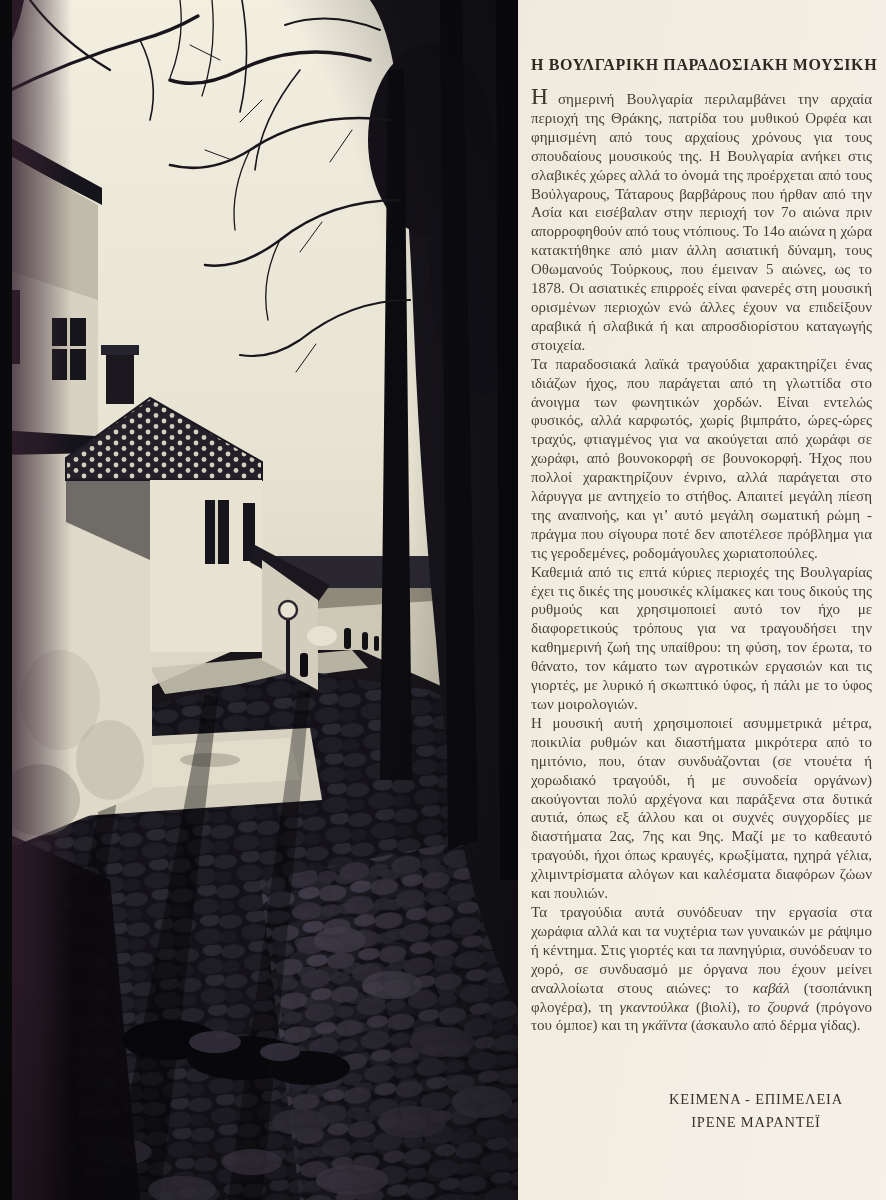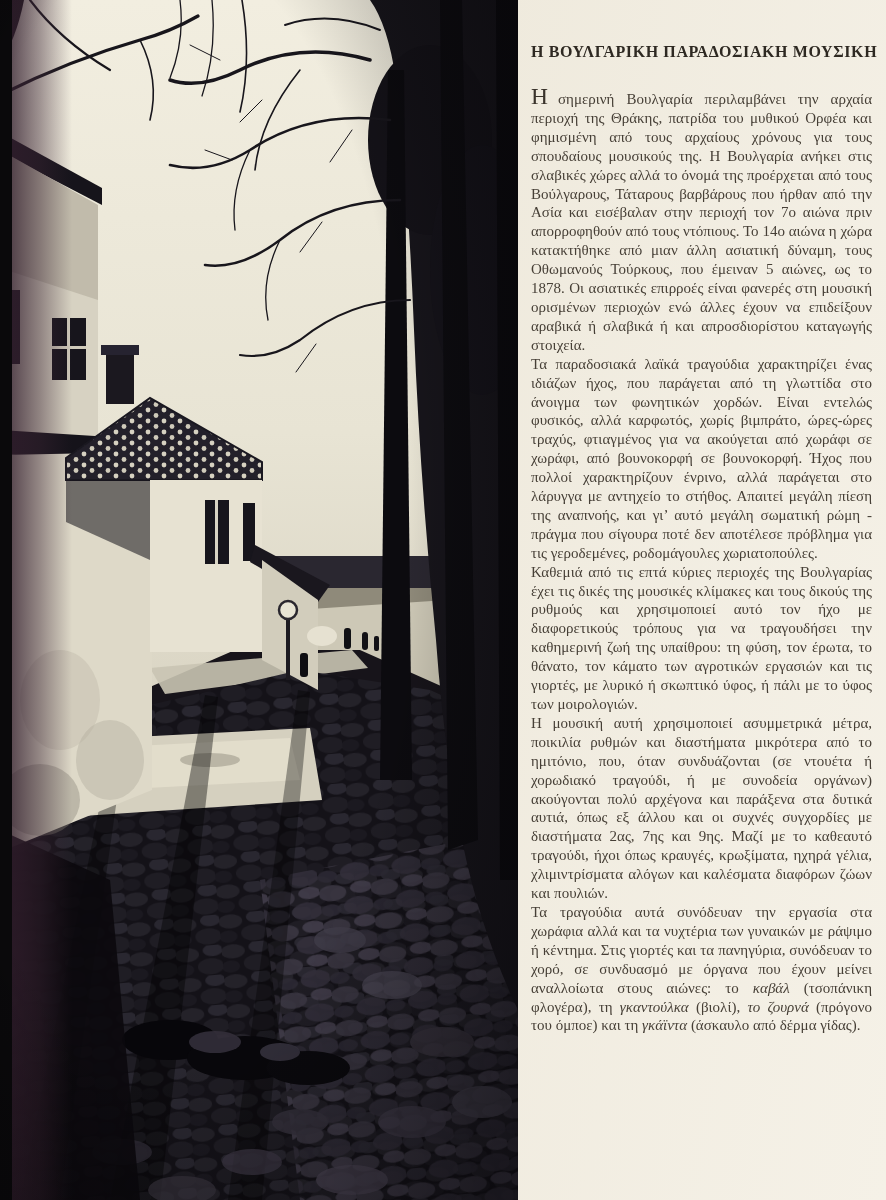--- a/index.html
+++ b/index.html
@@ -10,21 +10,21 @@
   }
   .page-bg{
     position:absolute;inset:0;
     background:linear-gradient(100deg,#e7e1d2 0%,#efeadd 45%,#f5f1e7 100%);
   }
   .photo{
     position:absolute;left:0;top:0;width:518px;height:1200px;
   }
   .photo svg{display:block;}
   .title{
-    position:absolute;left:531px;top:32px;width:341px;
+    position:absolute;left:531px;top:45px;width:341px;
     font-weight:bold;font-size:16px;letter-spacing:0.6px;color:#2e2922;
     white-space:nowrap;
   }
   .article-body{
     position:absolute;left:531px;top:84px;width:341px;
     font-size:15px;line-height:18.9px;color:#463f36;margin-top:6px;
   }
   .article-body p{margin:0;text-align:justify;}
   .article-body em{font-style:italic;}
   .dropcap{
@@ -211,13 +211,15 @@
 
 <div class="article-body">
     <p><span class="dropcap">Η</span><span>σημερινή Βουλγαρία περιλαμβάνει την αρχαία περιοχή της Θράκης, πατρίδα του μυθικού Ορφέα και φημισμένη από τους αρχαίους χρόνους για τους σπουδαίους μουσικούς της. Η Βουλγαρία ανήκει στις σλαβικές χώρες αλλά το όνομά της προέρχεται από τους Βούλγαρους, Τάταρους βαρβάρους που ήρθαν από την Ασία και εισέβαλαν στην περιοχή τον 7ο αιώνα πριν απορροφηθούν από τους ντόπιους. Το 14ο αιώνα η χώρα κατακτήθηκε από μιαν άλλη ασιατική δύναμη, τους Οθωμανούς Τούρκους, που έμειναν 5 αιώνες, ως το 1878. Οι ασιατικές επιρροές είναι φανερές στη μουσική ορισμένων περιοχών ενώ άλλες έχουν να επιδείξουν αραβικά ή σλαβικά ή και απροσδιορίστου καταγωγής στοιχεία.</span></p>
     <p><span>Τα παραδοσιακά λαϊκά τραγούδια χαρακτηρίζει ένας ιδιάζων ήχος, που παράγεται από τη γλωττίδα στο άνοιγμα των φωνητικών χορδών. Είναι εντελώς φυσικός, αλλά καρφωτός, χωρίς βιμπράτο, ώρες-ώρες τραχύς, φτιαγμένος για να ακούγεται από χωράφι σε χωράφι, από βουνοκορφή σε βουνοκορφή. Ήχος που πολλοί χαρακτηρίζουν ένρινο, αλλά παράγεται στο λάρυγγα με αντηχείο το στήθος. Απαιτεί μεγάλη πίεση της αναπνοής, και γι’ αυτό μεγάλη σωματική ρώμη - πράγμα που σίγουρα ποτέ δεν αποτέλεσε πρόβλημα για τις γεροδεμένες, ροδομάγουλες χωριατοπούλες.</span></p>
     <p><span>Καθεμιά από τις επτά κύριες περιοχές της Βουλγαρίας έχει τις δικές της μουσικές κλίμακες και τους δικούς της ρυθμούς και χρησιμοποιεί αυτό τον ήχο με διαφορετικούς τρόπους για να τραγουδήσει την καθημερινή ζωή της υπαίθρου: τη φύση, τον έρωτα, το θάνατο, τον κάματο των αγροτικών εργασιών και τις γιορτές, με λυρικό ή σκωπτικό ύφος, ή πάλι με το ύφος των μοιρολογιών.</span></p>
     <p><span>Η μουσική αυτή χρησιμοποιεί ασυμμετρικά μέτρα, ποικιλία ρυθμών και διαστήματα μικρότερα από το ημιτόνιο, που, όταν συνδυάζονται (σε ντουέτα ή χορωδιακό τραγούδι, ή με συνοδεία οργάνων) ακούγονται πολύ αρχέγονα και παράξενα στα δυτικά αυτιά, όπως εξ άλλου και οι συχνές συγχορδίες με διαστήματα 2ας, 7ης και 9ης. Μαζί με το καθεαυτό τραγούδι, ήχοι όπως κραυγές, κρωξίματα, ηχηρά γέλια, χλιμιντρίσματα αλόγων και καλέσματα διαφόρων ζώων και πουλιών.</span></p>
     <p><span>Τα τραγούδια αυτά συνόδευαν την εργασία στα χωράφια αλλά και τα νυχτέρια των γυναικών με ράψιμο ή κέντημα. Στις γιορτές και τα πανηγύρια, συνόδευαν το χορό, σε συνδυασμό με όργανα που έχουν μείνει αναλλοίωτα στους αιώνες: το </span><em>καβάλ</em><span> (τσοπάνικη φλογέρα), τη </span><em>γκαντούλκα</em><span> (βιολί), </span><em>το ζουρνά</em><span> (πρόγονο του όμποε) και τη </span><em>γκάϊντα</em><span> (άσκαυλο από δέρμα γίδας).</span></p>
   </div>
 
 <div class="credits">
+  <div>ΚΕΙΜΕΝΑ - ΕΠΙΜΕΛΕΙΑ</div>
+  <div>ΙΡΕΝΕ ΜΑΡΑΝΤΕΪ</div>
 </div>
 
 </body></html>

